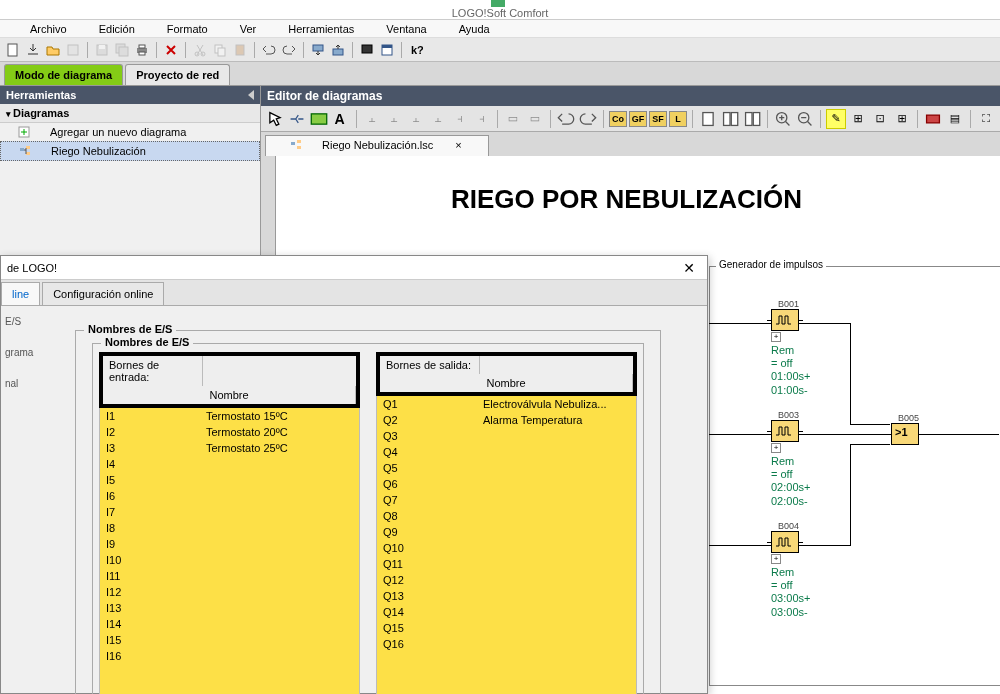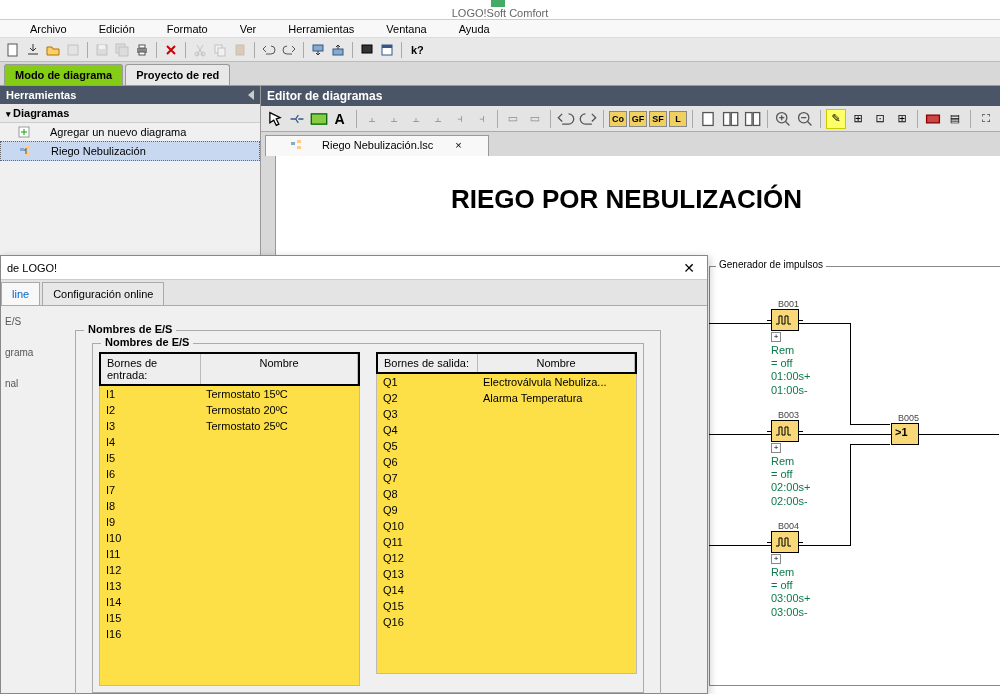--- a/index.html
+++ b/index.html
@@ -69,21 +69,21 @@
 .dialog-body { padding: 6px; }
 
 .left-tree { position: absolute; left: 0; top: 50px; width: 40px; bottom: 0; background: #f0f0f0; }
 .left-tree-item { padding: 10px 4px; font-size: 10px; color: #555; }
 
 .fieldset { border: 1px solid #aaa; margin: 8px 40px 8px 68px; padding: 8px 6px 6px; position: relative; }
 .fieldset-legend { position: absolute; top: -8px; left: 8px; background: #f0f0f0; padding: 0 4px; font-weight: bold; }
 
 .io-panel { display: flex; gap: 16px; }
 .io-table { flex: 1; }
-.io-head { display: flex; background: #eee; border: 2px solid #000000; }
+.io-head { display: flex; background: #eee; border: 4px solid #000000; flex-direction: column; }
 .io-head > div { padding: 3px 6px; border-right: 1px solid #bbb; }
 .io-head .c1 { width: 100px; }
 .io-head .c2 { flex: 1; text-align: center; }
 .io-body { border: 1px solid #bbb; border-top: none; height: 300px; overflow-y: scroll; background: #fde047; }
 .io-row { display: flex; }
 .io-row > div { padding: 2px 6px; }
 .io-row .c1 { width: 100px; }
 .io-row .c2 { flex: 1; }
 
 .arrow-left { width: 0; height: 0; border-top: 5px solid transparent; border-bottom: 5px solid transparent; border-right: 6px solid #ccc; }

